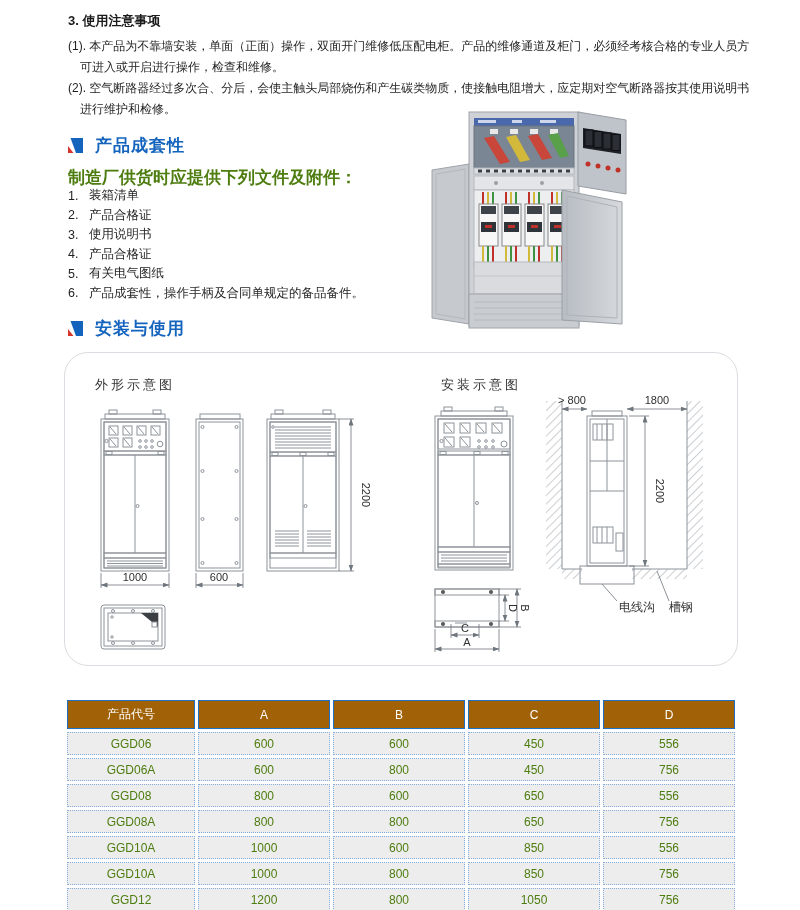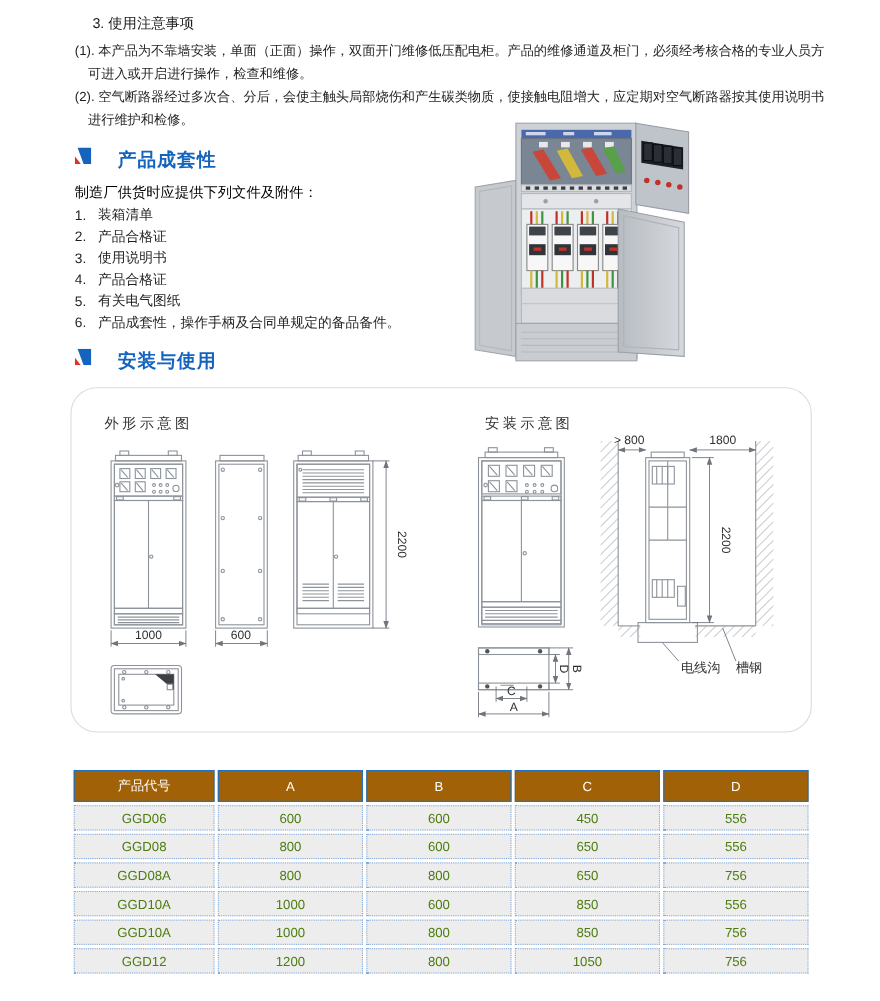--- a/index.html
+++ b/index.html
@@ -1,31 +1,31 @@
 <!DOCTYPE html>
 <html><head>
 <meta charset="utf-8">
 <style>
   html,body{margin:0;padding:0;background:#fff;}
   .page{position:relative;width:800px;height:910px;background:#fff;overflow:hidden;
         font-family:"Liberation Sans","DejaVu Sans",sans-serif;color:#222;}
 
   
   .notes{position:absolute;left:68px;top:12px;width:684px;}
-  .notes-heading{font-size:13px;font-weight:400;margin:0 0 6px 16px;color:#1b1b1b;}
+  .notes-heading{font-size:13px;font-weight:700;margin:0 0 6px 0;color:#1b1b1b;}
   .note{font-size:12px;line-height:21px;color:#1f1f1f;padding-left:12px;text-indent:-12px;margin:0;}
 
   
-  .section-header{position:absolute;display:flex;gap:24px;}
+  .section-header{position:absolute;display:flex;align-items:center;gap:12px;}
   .sec-completeness{left:68px;top:134px;}
   .sec-install{left:68px;top:317px;}
   .section-title{font-size:17px;font-weight:700;color:#1464be;letter-spacing:1px;}
   .section-icon{width:15px;height:15px;display:block;}
 
-  .intro{position:absolute;left:68px;top:166px;font-size:13px;font-weight:400;color:#000000;}
+  .intro{position:absolute;left:68px;top:166px;font-size:17px;font-weight:700;color:#4d7c0f;}
   .doc-list{position:absolute;left:68px;top:186px;}
   .doc-item{display:flex;align-items:center;height:19.5px;font-size:12.5px;color:#1f1f1f;}
   .doc-num{width:21px;}
 
   
   .photo{position:absolute;left:412px;top:106px;}
 
   
   .diagram-box{position:absolute;left:64px;top:352px;width:672px;height:312px;
                border:1px solid #d9dce0;border-radius:24px;background:#fff;}
@@ -497,20 +497,27 @@
     </thead>
     <tbody>
       <tr>
         <td>GGD06</td>
         <td>600</td>
         <td>600</td>
         <td>450</td>
         <td>556</td>
       </tr>
       <tr>
+        <td>GGD06A</td>
+        <td>600</td>
+        <td>800</td>
+        <td>450</td>
+        <td>756</td>
+      </tr>
+      <tr>
         <td>GGD08</td>
         <td>800</td>
         <td>600</td>
         <td>650</td>
         <td>556</td>
       </tr>
       <tr>
         <td>GGD08A</td>
         <td>800</td>
         <td>800</td>

